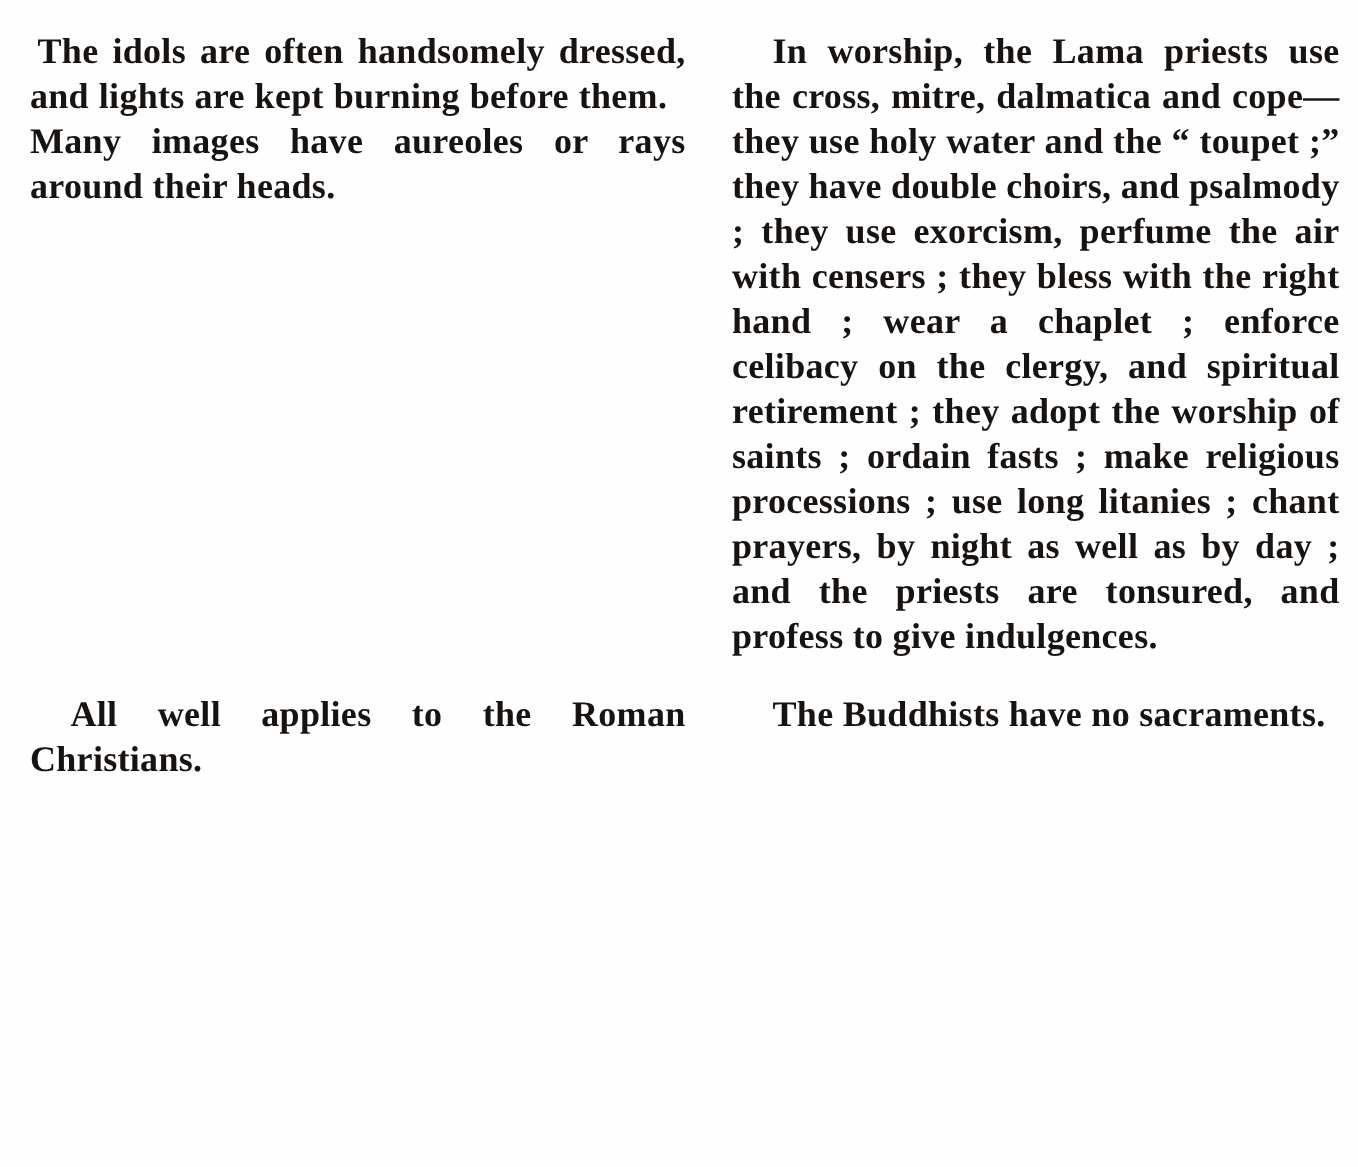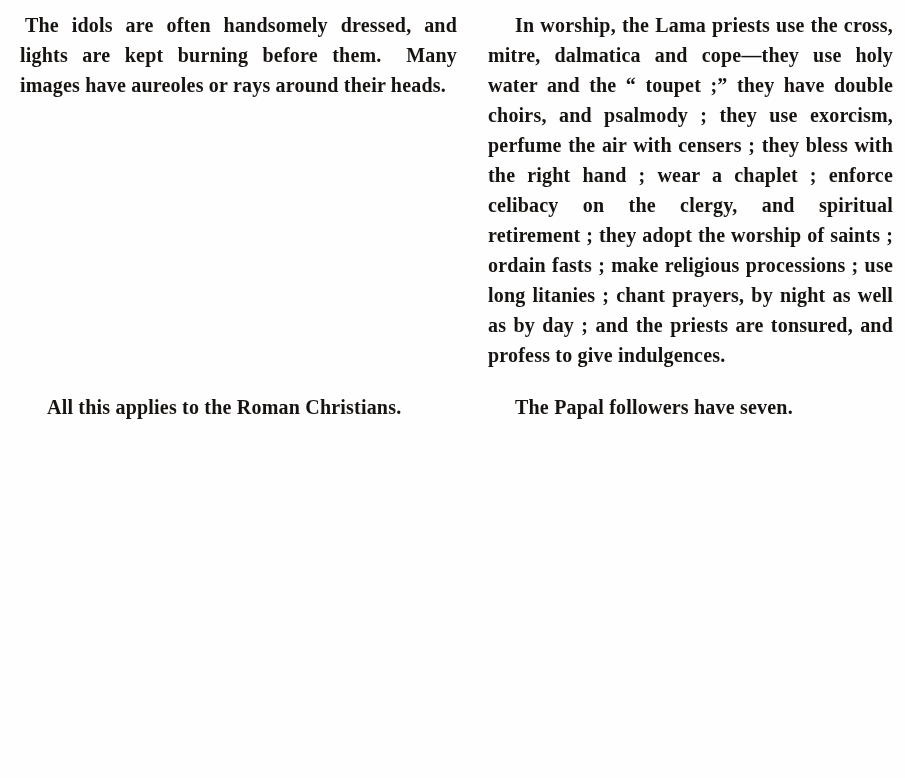--- a/index.html
+++ b/index.html
@@ -13,23 +13,23 @@
     overflow: hidden;
   }
   .page {
     width: 905px;
     height: 778px;
     box-sizing: border-box;
     background: #fefefe;
     color: #171310;
     font-family: "Liberation Serif", "DejaVu Serif", serif;
     font-weight: 700;
-    font-size: 20px;
+    font-size: 24px;
     line-height: 30px;
-    padding: 10px 12px 0 20px;
+    padding: 20px 12px 0 20px;
   }
   .columns {
     display: grid;
     grid-template-columns: 437px 405px;
     column-gap: 31px;
     row-gap: 22px;
     align-items: start;
   }
   .para {
     margin: 0;
@@ -55,22 +55,22 @@
   <div class="columns">
 
     <div class="cell">
       <p class="para first-left">The idols are often handsomely dressed, and lights are kept burning before them.  Many images have aureoles or rays around their heads.</p>
     </div>
 
     <div class="cell">
       <p class="para">In worship, the Lama priests use the cross, mitre, dalmatica and cope—they use holy water and the “ toupet ;” they have double choirs, and psalmody ; they use exorcism, perfume the air with censers ; they bless with the right hand ; wear a chaplet ; enforce celibacy on the clergy, and spiritual retirement ; they adopt the worship of saints ; ordain fasts ; make religious processions ; use long litanies ; chant prayers, by night as well as by day ; and the priests are tonsured, and profess to give indulgences.</p>
     </div>
     <div class="cell">
-      <p class="para">All this applies to the Roman Christians.</p>
+      <p class="para">All well applies to the Roman Christians.</p>
     </div>
 
     <div class="cell">
-      <p class="para">The Papal followers have seven.</p>
+      <p class="para">The Buddhists have no sacraments.</p>
     </div>
 
 
   </div>
 </div>
 
 </body></html>

